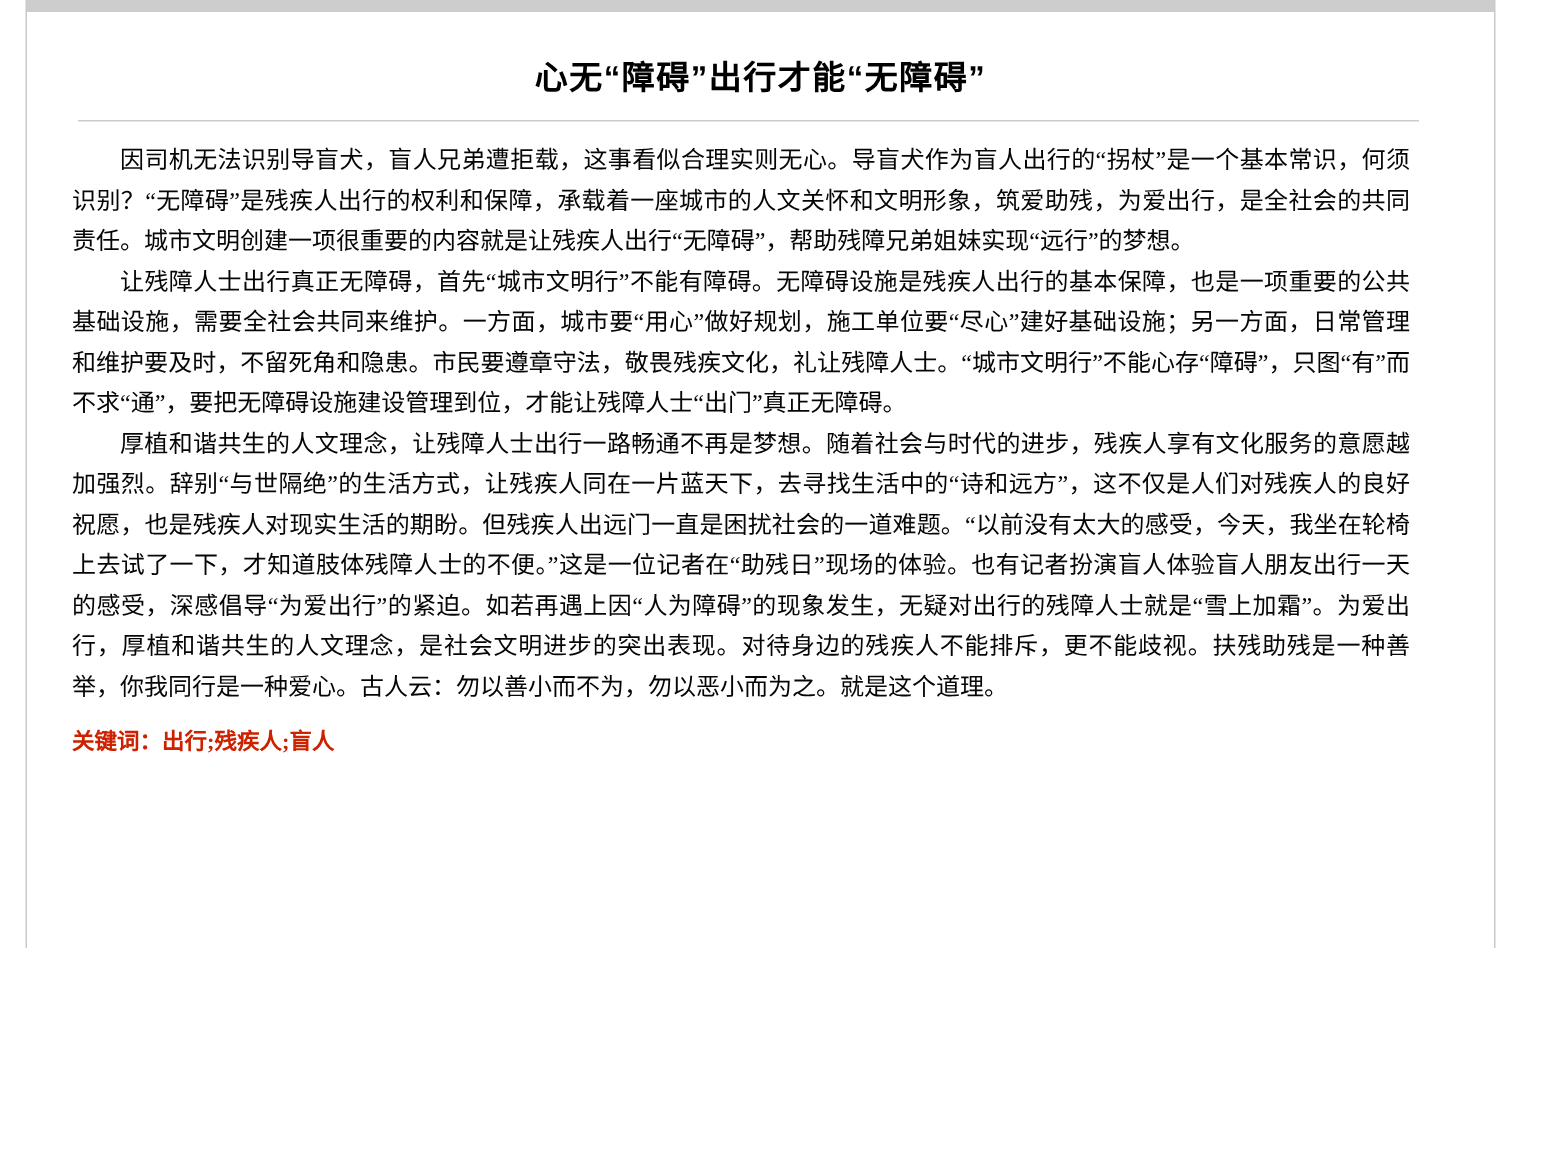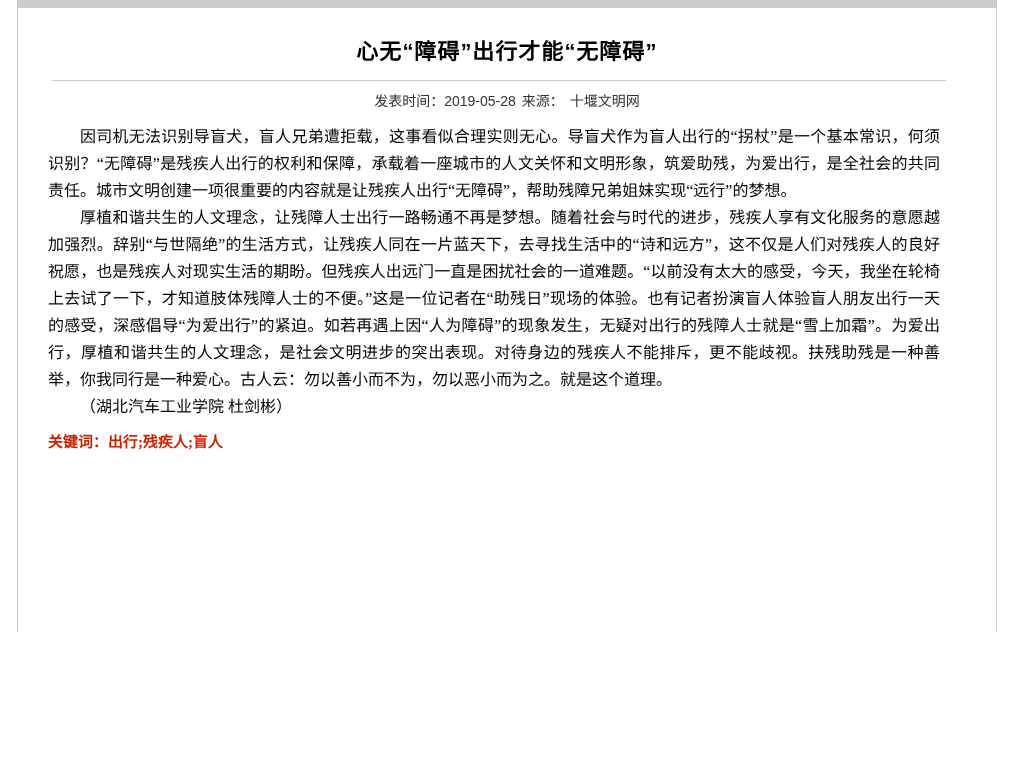--- a/index.html
+++ b/index.html
@@ -94,33 +94,28 @@
 <div class="page">
   <div class="top-bar" style="background: rgb(205, 205, 205);"></div>
   <div class="edge-line-left" style="background: rgb(201, 201, 201);"></div>
   <div class="edge-line-right" style="background: rgb(201, 201, 201);"></div>
 
   <div class="content">
     <h1 class="article-title">心无“障碍”出行才能“无障碍”</h1>
 
     <hr class="title-divider">
 
-    <div class="publish-meta">
-      <span>发表时间：</span><span>2019-05-28</span><span class="sep"></span><span>来源：</span><span class="sep"></span><span>十堰文明网</span>
-    </div>
 
     <div class="article-body" id="article-body">
 
         <p class="para">因司机无法识别导盲犬，盲人兄弟遭拒载，这事看似合理实则无心。导盲犬作为盲人出行的“拐杖”是一个基本常识，何须识别？“无障碍”是残疾人出行的权利和保障，承载着一座城市的人文关怀和文明形象，筑爱助残，为爱出行，是全社会的共同责任。城市文明创建一项很重要的内容就是让残疾人出行“无障碍”，帮助残障兄弟姐妹实现“远行”的梦想。</p>
+        <p class="para">让残障人士出行真正无障碍，首先“城市文明行”不能有障碍。无障碍设施是残疾人出行的基本保障，也是一项重要的公共基础设施，需要全社会共同来维护。一方面，城市要“用心”做好规划，施工单位要“尽心”建好基础设施；另一方面，日常管理和维护要及时，不留死角和隐患。市民要遵章守法，敬畏残疾文化，礼让残障人士。“城市文明行”不能心存“障碍”，只图“有”而不求“通”，要把无障碍设施建设管理到位，才能让残障人士“出门”真正无障碍。</p>
         <p class="para">厚植和谐共生的人文理念，让残障人士出行一路畅通不再是梦想。随着社会与时代的进步，残疾人享有文化服务的意愿越加强烈。辞别“与世隔绝”的生活方式，让残疾人同在一片蓝天下，去寻找生活中的“诗和远方”，这不仅是人们对残疾人的良好祝愿，也是残疾人对现实生活的期盼。但残疾人出远门一直是困扰社会的一道难题。“以前没有太大的感受，今天，我坐在轮椅上去试了一下，才知道肢体残障人士的不便。”这是一位记者在“助残日”现场的体验。也有记者扮演盲人体验盲人朋友出行一天的感受，深感倡导“为爱出行”的紧迫。如若再遇上因“人为障碍”的现象发生，无疑对出行的残障人士就是“雪上加霜”。为爱出行，厚植和谐共生的人文理念，是社会文明进步的突出表现。对待身边的残疾人不能排斥，更不能歧视。扶残助残是一种善举，你我同行是一种爱心。古人云：勿以善小而不为，勿以恶小而为之。就是这个道理。</p>
       </div>
 
-    <div class="article-body" style="margin-top:0;">
-      <p class="author-line">（湖北汽车工业学院 杜剑彬）</p>
-    </div>
 
 
     <div class="keywords-line" style="color: rgb(204, 34, 0);">
       <span>关键词：</span><span>出行;残疾人;盲人</span>
     </div>
 
   </div>
 </div>
 
 </body></html>

